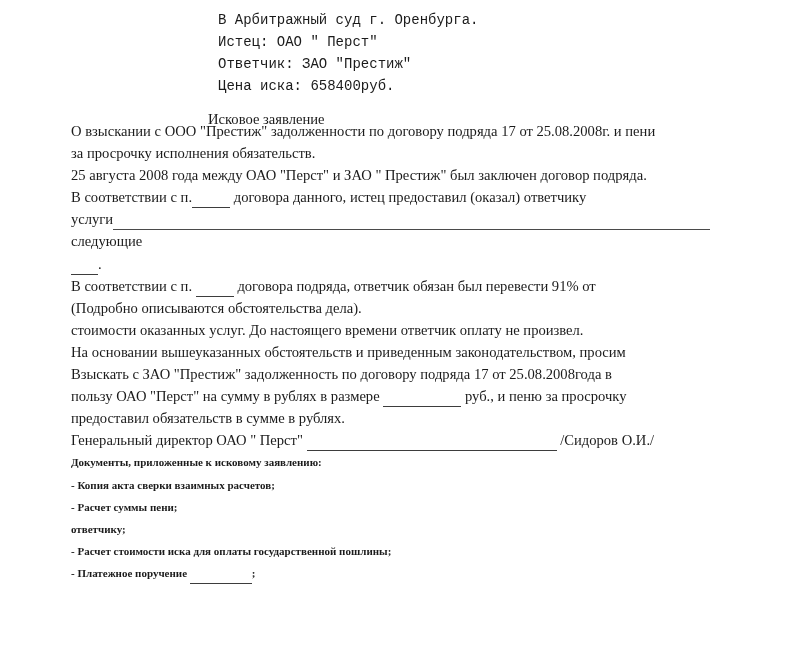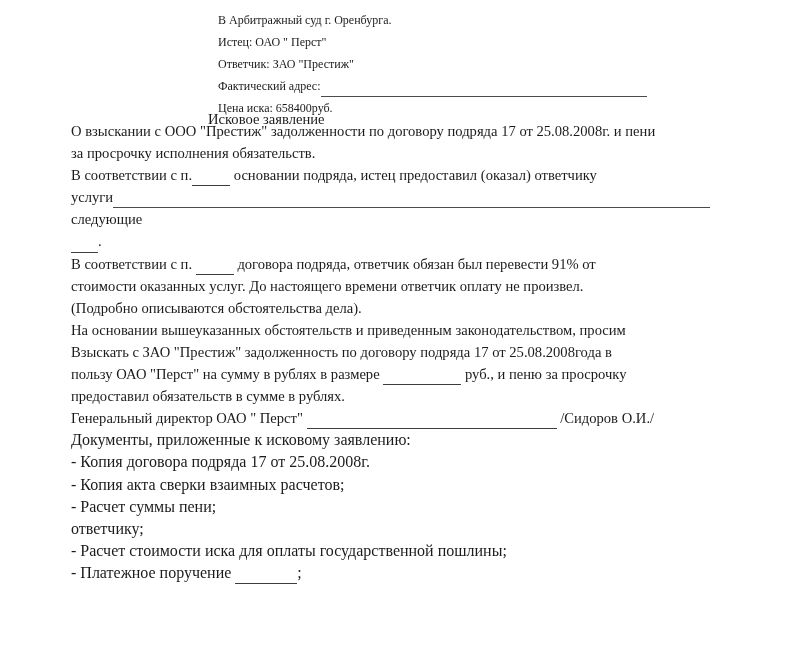--- a/index.html
+++ b/index.html
@@ -25,23 +25,24 @@
   }
 
   
   .header-block {
     position: absolute;
     left: 218px;
     top: 9px;
     width: 520px;
   }
   .header-line {
-    font-size: 12px;
+    font-size: 14px;
     line-height: 22.1px;
     white-space: nowrap;
+    font-family: Liberation Mono, monospace;
   }
   .title-line {
     position: absolute;
     left: 208px;
     top: 108px;
     font-size: 14.6px;
     line-height: 22.1px;
     white-space: nowrap;
   }
 
@@ -67,88 +68,89 @@
   .u-sig { display: inline-block; border-bottom: 1px solid #3d3d3d; height: 0.92em;
           vertical-align: bottom; width: 250px; }
   .u-full { display: inline-block; border-bottom: 1px solid #4a4a4a; height: 0.92em;
           vertical-align: bottom; width: 597px; }
   .u-addr { display: inline-block; border-bottom: 1px solid #4a4a4a; height: 0.92em;
           vertical-align: bottom; width: 326px; }
   .u-tiny { display: inline-block; border-bottom: 1px solid #3d3d3d; height: 0.92em;
           vertical-align: bottom; width: 27px; }
 
   .attach-item {
-    font-size: 16px;
+    font-size: 11px;
     line-height: 22.1px;
     white-space: nowrap;
+    font-weight: bold;
   }
 </style>
 </head>
 <body>
 
 <div id="doc">
 
   <div class="header-block">
     <div class="header-line">
       <span>В Арбитражный суд г. Оренбурга.</span>
     </div>
     <div class="header-line">
       <span>Истец: ОАО  " Перст"</span>
     </div>
     <div class="header-line">
       <span>Ответчик: ЗАО "Престиж"</span>
-    </div>
-    <div class="header-line">
-      <span>Фактический адрес:</span><span class="u-addr"></span>
     </div>
     <div class="header-line">
       <span>Цена иска: 658400руб.</span>
     </div>
   </div>
 
   <div class="title-line">
     <span>Исковое заявление</span>
   </div>
 
   <div class="body-block">
 
     <div class="para nowrap">
       <span>О взыскании с ООО "Престиж" задолженности по договору подряда 17 от 25.08.2008г. и пени</span>
     </div>
     <div class="para nowrap">
       <span>за просрочку исполнения обязательств.</span>
     </div>
 
+    <div class="para nowrap">
+      <span>25 августа 2008 года между ОАО "Перст" и ЗАО " Престиж" был заключен договор подряда.</span>
+    </div>
 
     <div class="para nowrap">
       <span>В соответствии с п.</span><span class="u-sm"></span>
-      <span>основании подряда, истец предоставил (оказал) ответчику</span>
+      <span>договора данного, истец предоставил (оказал) ответчику</span>
     </div>
     <div class="para nowrap">
       <span>услуги</span><span class="u-full"></span>
     </div>
 
     <div class="para nowrap">
       <span>следующие</span>
     </div>
 
     <div class="para nowrap">
       <span class="u-tiny"></span><span>.</span>
     </div>
 
     <div class="para nowrap">
       <span>В соответствии с п.</span> <span class="u-sm"></span>
       <span>договора подряда, ответчик обязан был перевести 91% от</span>
     </div>
     <div class="para nowrap">
-      <span>стоимости оказанных услуг. До настоящего времени ответчик оплату не произвел.</span>
+      <span>(Подробно описываются обстоятельства дела).</span>
     </div>
 
     <div class="para nowrap">
-      <span>(Подробно описываются обстоятельства дела).</span>
+      <span>стоимости оказанных услуг. До настоящего времени ответчик оплату не произвел.</span>
     </div>
 
     <div class="para nowrap">
       <span>На основании вышеуказанных обстоятельств и приведенным законодательством, просим</span>
     </div>
 
     <div class="para nowrap">
       <span>Взыскать с ЗАО "Престиж" задолженность по договору подряда 17 от 25.08.2008года в</span>
     </div>
     <div class="para nowrap">
@@ -162,23 +164,20 @@
     <div class="para nowrap">
       <span>Генеральный директор ОАО " Перст"</span> <span class="u-sig"></span>
       <span>/Сидоров О.И./</span>
     </div>
 
     <div class="attach-item">
       <span>Документы, приложенные к исковому заявлению:</span>
     </div>
 
     <div class="attach-item">
-      <span>- Копия договора подряда 17 от 25.08.2008г.</span>
-    </div>
-    <div class="attach-item">
       <span>- Копия акта сверки взаимных расчетов;</span>
     </div>
     <div class="attach-item">
       <span>- Расчет суммы пени;</span>
     </div>
     <div class="attach-item">
       <span>ответчику;</span>
     </div>
     <div class="attach-item">
       <span>- Расчет стоимости иска для оплаты государственной пошлины;</span>

